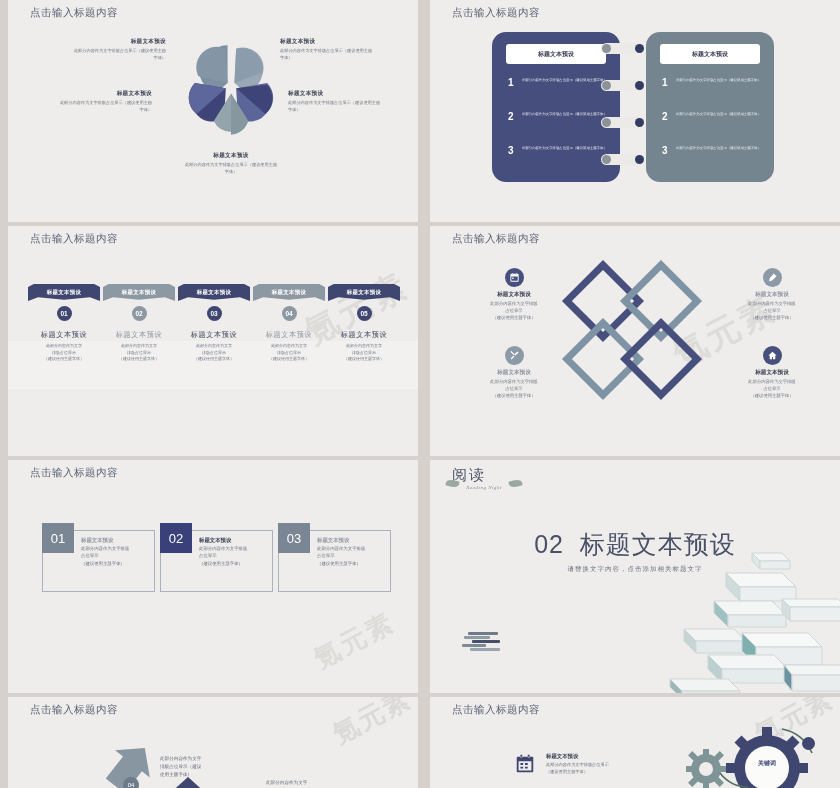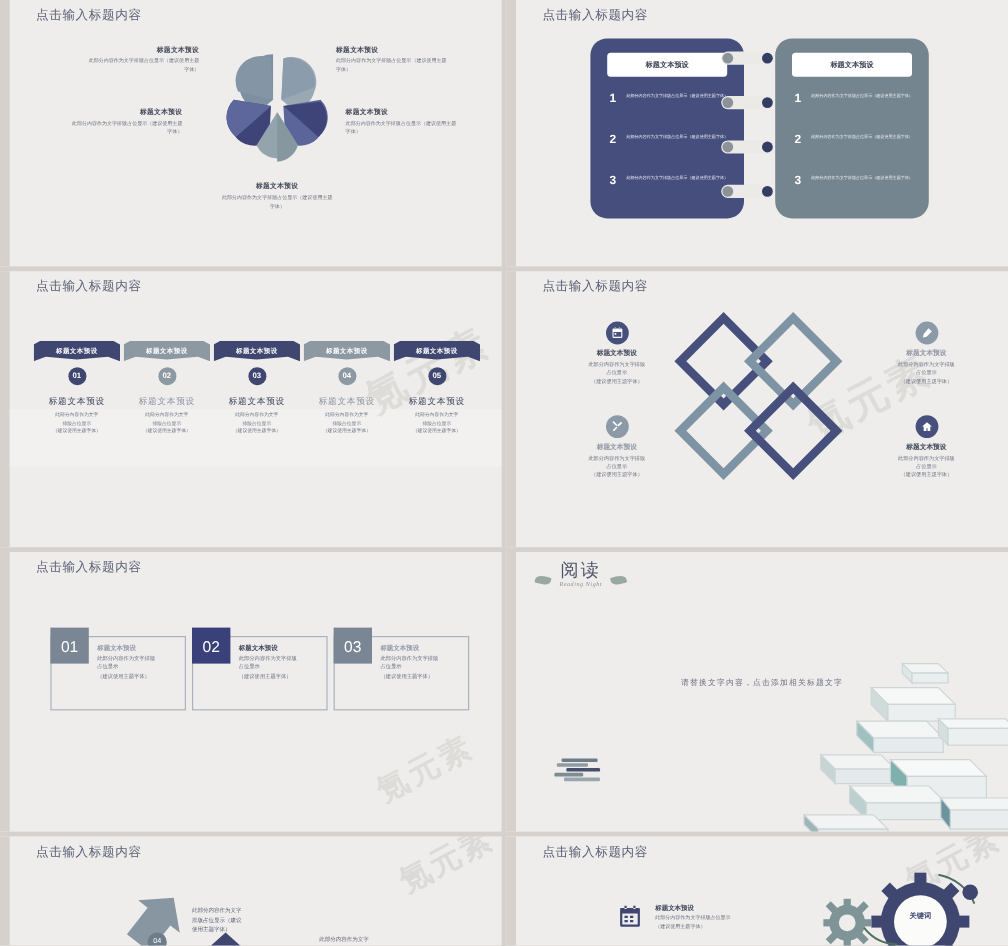--- a/index.html
+++ b/index.html
@@ -106,21 +106,21 @@
   .cn-l { background:#7a8694; }
   .cn-d { background:#39407a; }
   .ctext { position:absolute; left:38px; top:6px; right:5px; }
   .ch { font-size:5.4px; font-weight:bold; color:#3d4458; }
   .ch.lt { color:#949aa8; }
   .cb { font-size:4.4px; color:#6a7183; line-height:1.7; margin-top:1px; }
 
   
   .logo { position:absolute; left:22px; top:6px; width:64px; height:30px; }
   .logo-cn { font-family:Liberation Serif, serif;
-             font-size:15px; color:#4d5468; letter-spacing:2px; text-align:center; }
+             font-size:15px; color:#4d5468; letter-spacing:2px; text-align:left; }
   .logo-en { font-family:"Liberation Serif",serif; font-size:5px;
              color:#8a9093; text-align:center; font-style:italic; letter-spacing:.5px; }
   .leaf { position:absolute; width:13px; height:7px; background:#9aa8a4;
           border-radius:60% 10% 60% 10%; }
   .bigtitle { position:absolute; left:0; right:0; top:68px; text-align:center;
               font-size:25px; color:#4a5167; letter-spacing:1px; font-weight:normal; }
   .bigsub { position:absolute; left:0; right:0; top:105px; text-align:center;
             font-size:6.5px; color:#6d7384; letter-spacing:1px; }
   .bookmark { position:absolute; left:32px; top:172px; width:38px; height:20px; }
   .bm { position:absolute; height:3px; border-radius:1px; }
@@ -379,20 +379,24 @@
 
   <div class="slide">
     <div class="inner">
       <div class="logo">
         <div class="leaf" style="left:-6px; top:14px; transform:rotate(15deg);"></div>
         <div class="leaf" style="right:-6px; top:14px; transform:rotate(-15deg) scaleX(-1);"></div>
         <div class="logo-cn">阅读</div>
         <div class="logo-en">Reading Night</div>
       </div>
 
+      <div class="bigtitle">
+        <span>02</span>
+        &nbsp;<span>标题文本预设</span>
+      </div>
       <div class="bigsub">请替换文字内容，点击添加相关标题文字</div>
 
       <div class="bookmark">
         <span class="bm" style="left:6px;  top:0px;  width:30px; background:#6f7b86;"></span>
         <span class="bm" style="left:2px;  top:4px;  width:26px; background:#8e9aa4;"></span>
         <span class="bm" style="left:10px; top:8px;  width:28px; background:#46506b;"></span>
         <span class="bm" style="left:0px;  top:12px; width:24px; background:#7d8c92;"></span>
         <span class="bm" style="left:8px;  top:16px; width:30px; background:#9aa6ad;"></span>
       </div>
 

